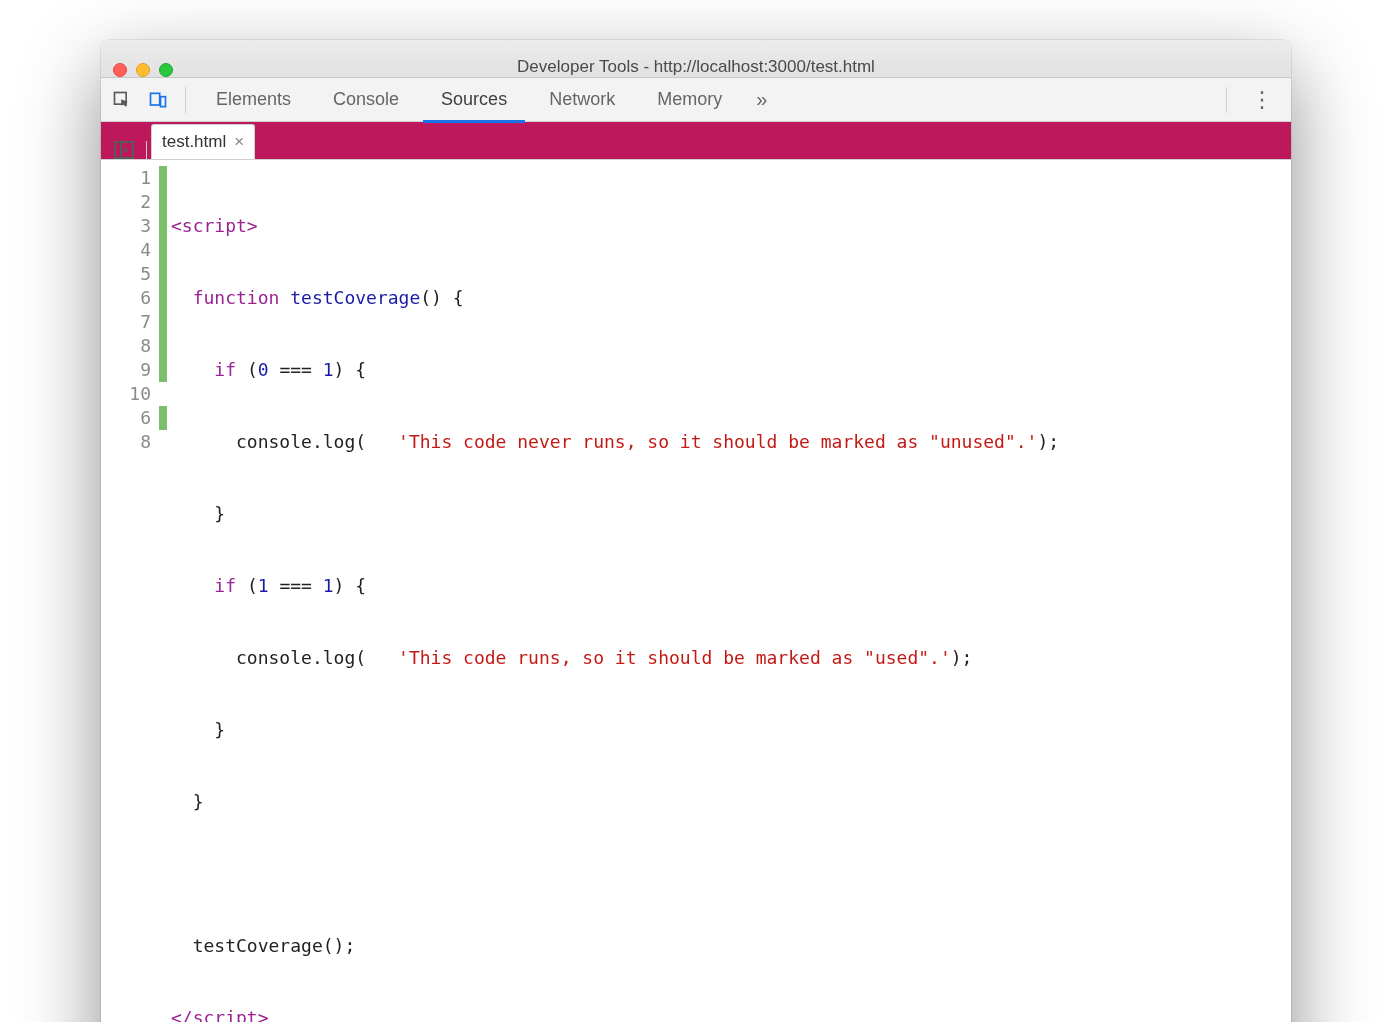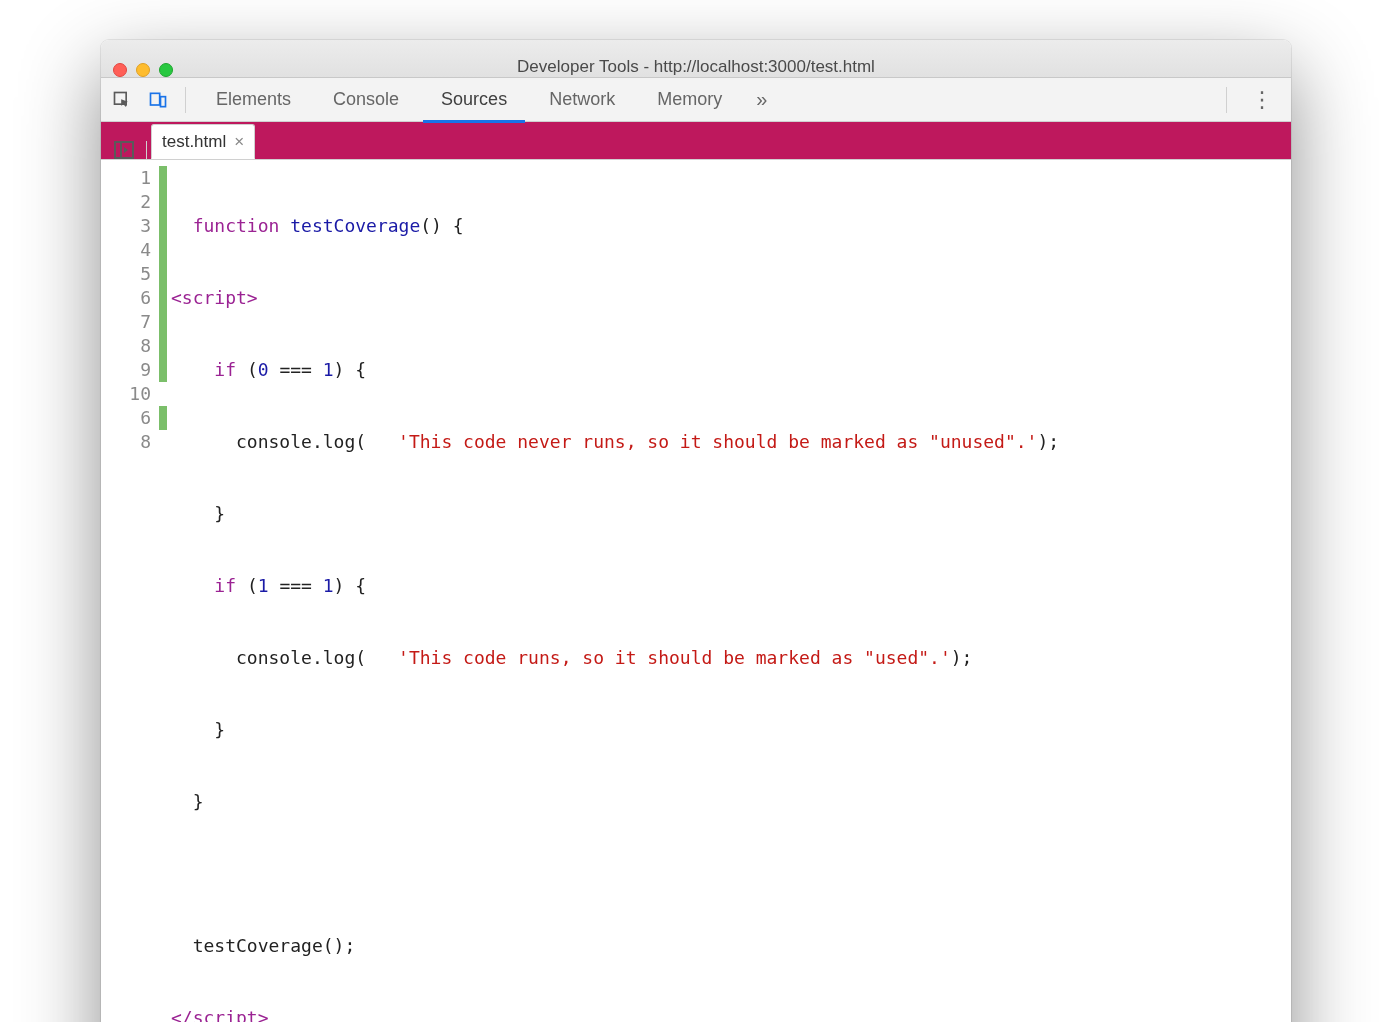--- a/index.html
+++ b/index.html
@@ -168,22 +168,22 @@
         <div class="cv used"></div>
         <div class="cv used"></div>
         <div class="cv used"></div>
         <div class="cv used"></div>
         <div class="cv used"></div>
         <div class="cv"></div>
         <div class="cv used"></div>
         <div class="cv"></div>
     </div>
     <div class="code">
+      <div class="line"><span class="tag">&lt;script</span><span class="tag">&gt;</span></div>
       <div class="line">  <span class="kw">function</span><span class="fn"> testCoverage</span><span>() {</span></div>
-      <div class="line"><span class="tag">&lt;script</span><span class="tag">&gt;</span></div>
       <div class="line">    <span class="kw">if</span><span> (</span><span class="num">0</span><span> === </span><span class="num">1</span><span>) {</span></div>
       <div class="line"><span>      console.log(</span><span class="str">'This code never runs, so it should be marked as "unused".'</span><span>);</span></div>
       <div class="line"><span>    }</span></div>
       <div class="line">    <span class="kw">if</span><span> (</span><span class="num">1</span><span> === </span><span class="num">1</span><span>) {</span></div>
       <div class="line"><span>      console.log(</span><span class="str">'This code runs, so it should be marked as "used".'</span><span>);</span></div>
       <div class="line"><span>    }</span></div>
       <div class="line"><span>  }</span></div>
       <div class="line"><span></span></div>
       <div class="line"><span>  testCoverage();</span></div>
       <div class="line"><span class="tag">&lt;/script</span><span class="tag">&gt;</span></div>

